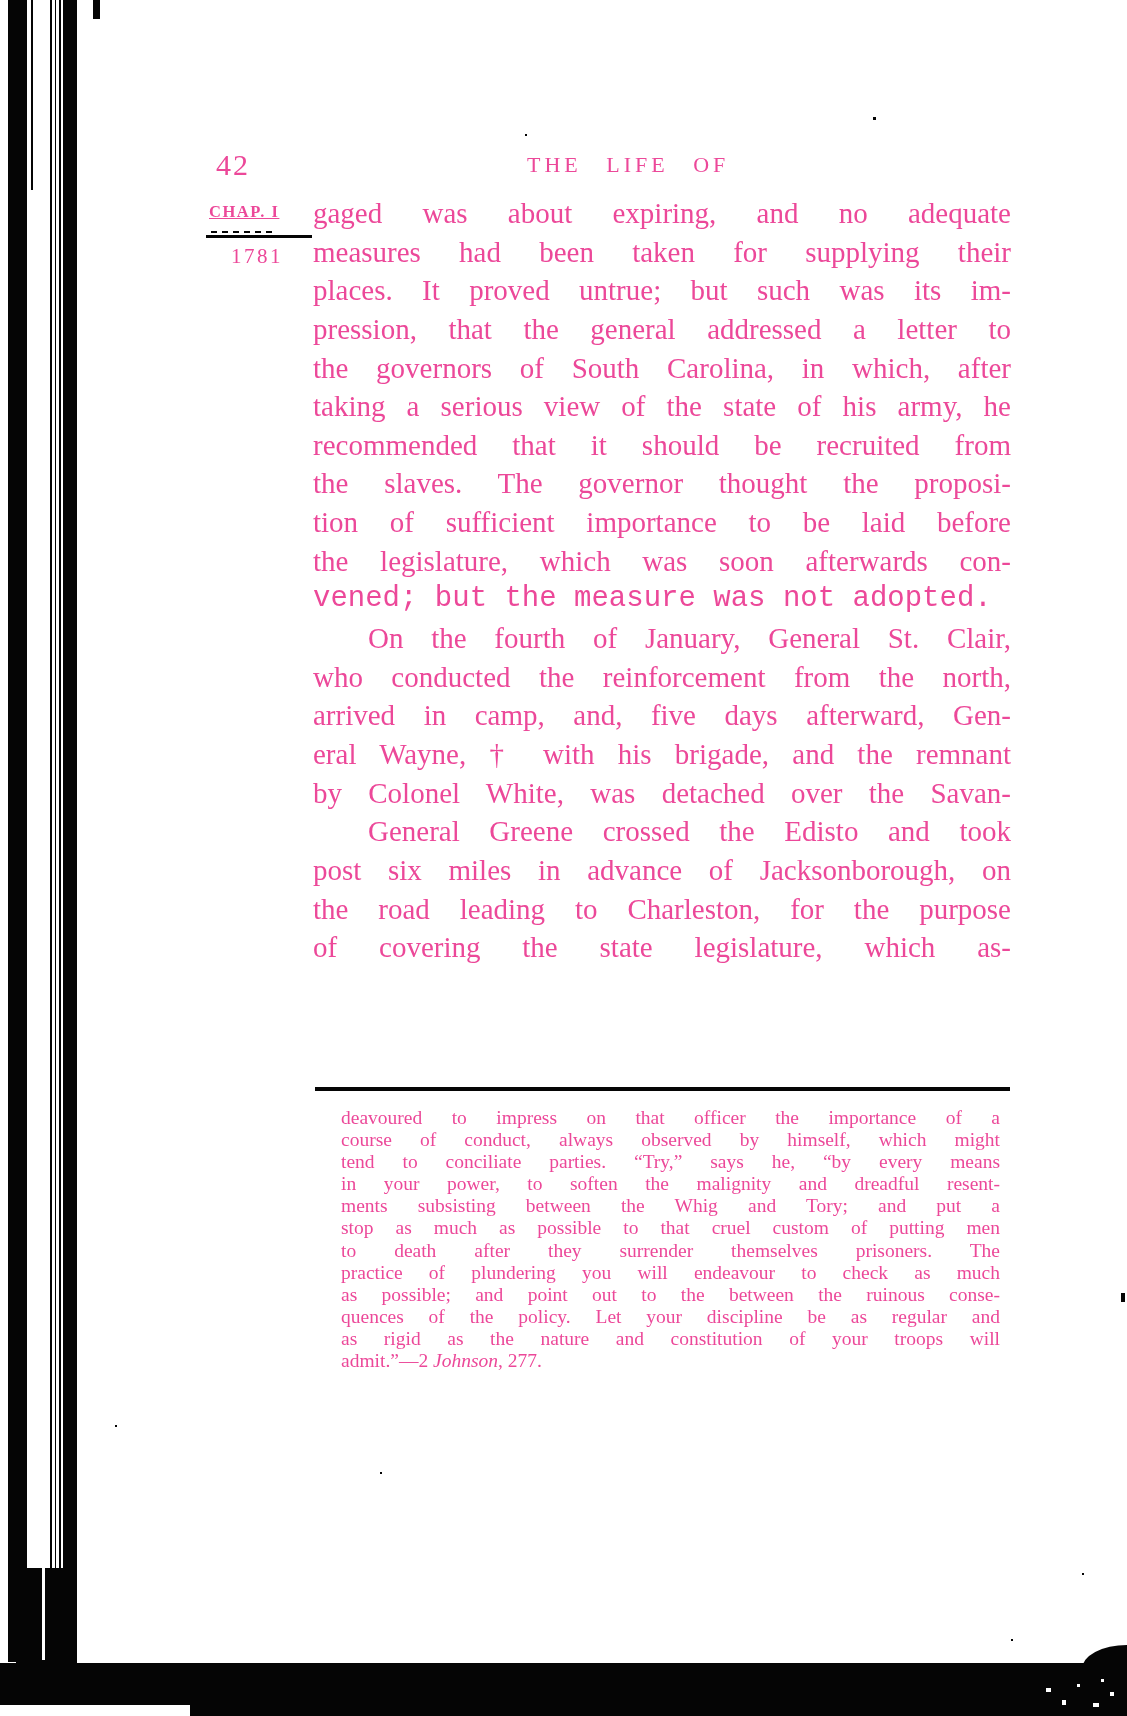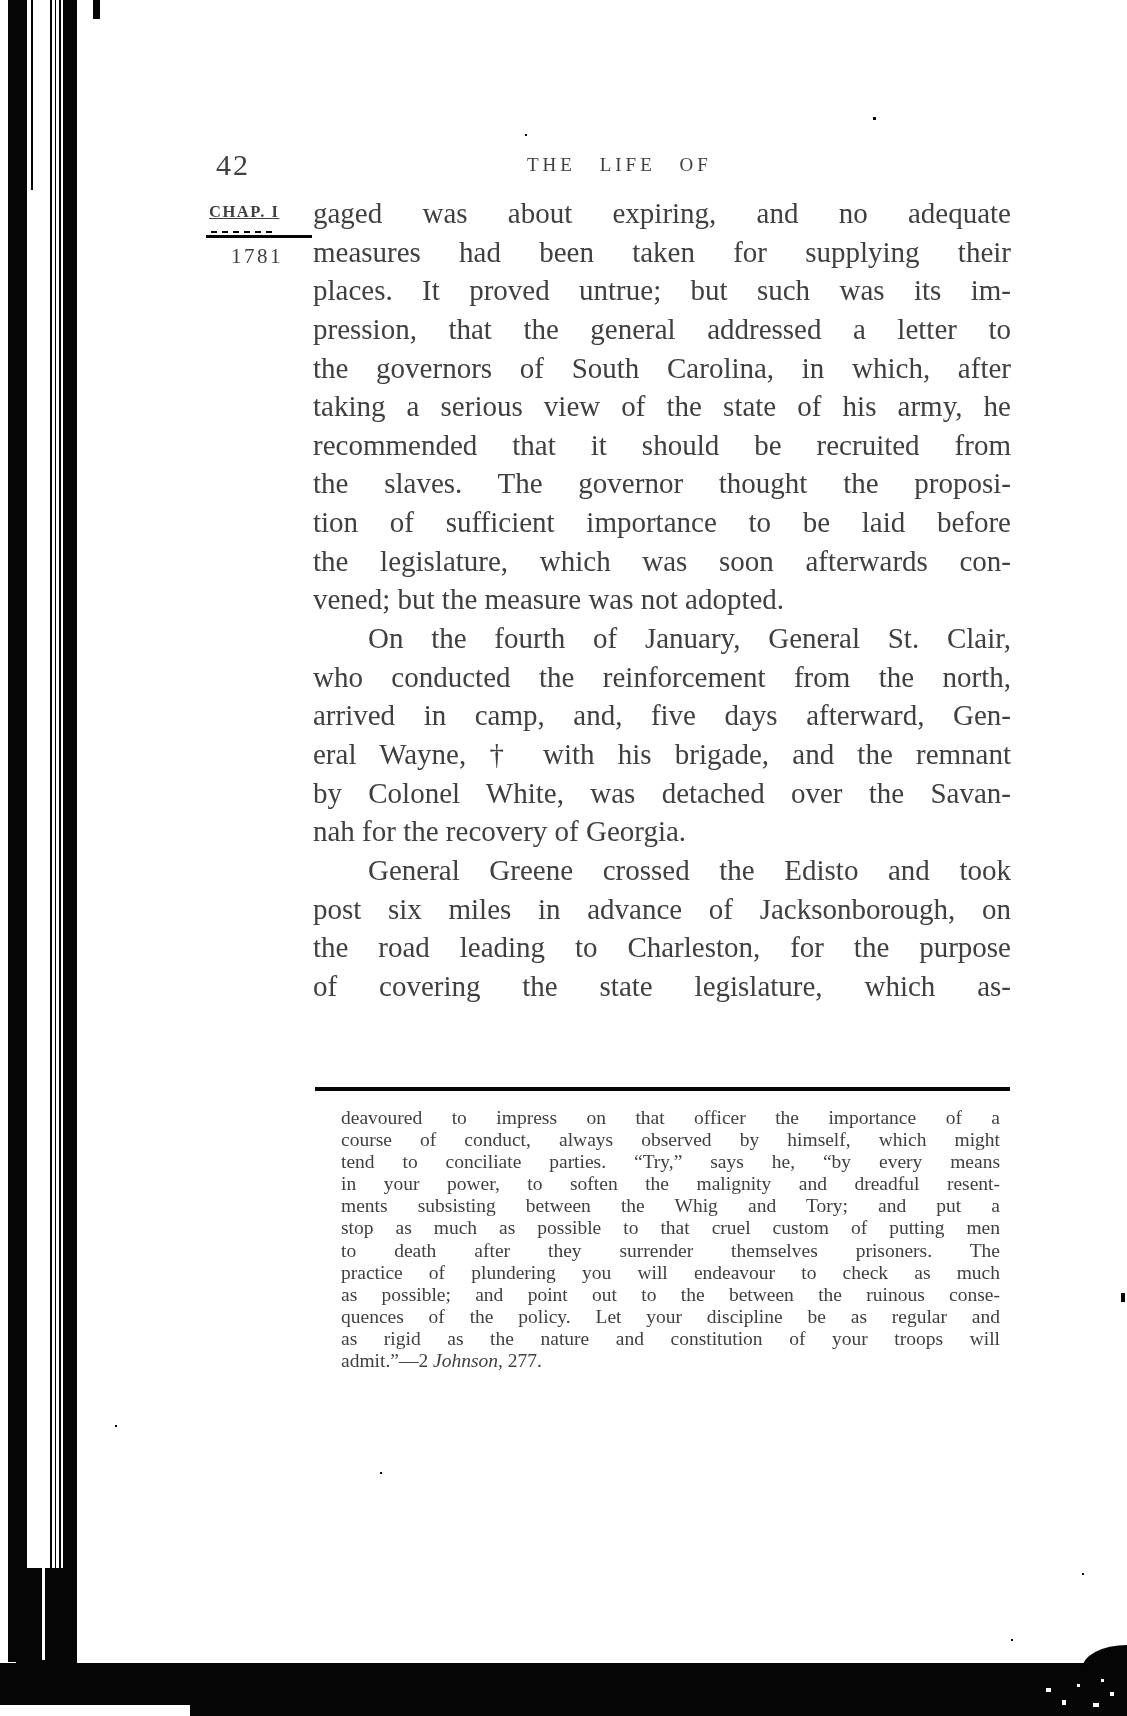--- a/index.html
+++ b/index.html
@@ -2,52 +2,52 @@
 <html><head>
 <meta charset="utf-8">
 <style>
   html,body{margin:0;padding:0;background:#e8e8e8;}
   .page{
     position:relative;
     width:1127px;height:1716px;
     background:#ffffff;
     overflow:hidden;
     font-family:"Liberation Serif", "DejaVu Serif", serif;
-    color:#404040;
+    color:#ec4899;
   }
   
   .art{position:absolute;background:#050505;}
   .bar-a{left:8px;top:0;width:19px;height:1662px;}
   .line-t{left:31px;top:0;width:2px;height:190px;}
   .line-b1{left:50px;top:0;width:2px;height:1660px;}
   .line-b2{left:55px;top:0;width:1px;height:1660px;}
   .line-b3{left:59px;top:0;width:2px;height:1660px;}
   .bar-b{left:63px;top:0;width:14px;height:1668px;}
   .top-notch{left:93px;top:0;width:7px;height:19px;}
   .bar-widen{left:16px;top:1568px;width:48px;height:100px;}
   .bar-widen-gap{left:42px;top:1568px;width:3px;height:92px;background:#ffffff;}
   .bottom-band{left:0;top:1663px;width:1127px;height:53px;}
   .bottom-left-white{left:0;top:1705px;width:190px;height:11px;background:#ffffff;}
   .corner-curve{left:1082px;top:1645px;width:45px;height:71px;border-top-left-radius:45px 24px;}
   .speck{position:absolute;background:#050505;}
   .speck.w{background:#ffffff;}
   
   .pagenum{position:absolute;left:216px;top:150px;font-size:30px;line-height:30px;letter-spacing:2px;}
-  .runhead{position:absolute;left:527px;top:156px;font-size:19px;line-height:18px;letter-spacing:4px;word-spacing:15px;}
+  .runhead{position:absolute;left:527px;top:156px;font-size:22px;line-height:18px;letter-spacing:4px;word-spacing:15px;}
   
   .chap{position:absolute;left:209px;top:203px;font-size:16.5px;line-height:18px;letter-spacing:1.5px;font-weight:bold;text-decoration:underline;}
   .side-dashes{position:absolute;left:211px;top:231px;width:62px;height:2px;
     background:repeating-linear-gradient(90deg,#050505 0 6px,transparent 6px 11px);}
   .side-rule{position:absolute;left:206px;top:235px;width:106px;height:3px;background:#050505;}
   .year{position:absolute;left:231px;top:245px;font-size:21px;line-height:22px;letter-spacing:2.5px;}
   
   .body-col{position:absolute;left:313px;top:194px;width:698px;font-size:29px;}
   .bl{height:38.65px;line-height:38.65px;white-space:nowrap;
       text-align:justify;text-align-last:justify;white-space:normal;overflow:hidden;}
-  .bl.end{text-align:right;text-align-last:left;}
+  .bl.end{text-align:right;text-align-last:left;font-family:Liberation Mono, monospace;}
   .bl.ind{padding-left:55px;}
   
   .fn-rule{position:absolute;left:315px;top:1087px;width:695px;height:4px;background:#050505;}
   .fn-col{position:absolute;left:341px;top:1107px;width:659px;font-size:19.5px;}
   .fl{height:22.1px;line-height:22.1px;text-align:justify;text-align-last:justify;overflow:hidden;}
   .fl.ind{padding-left:22px;}
   .fl.end{text-align:right;text-align-last:left;}
   .fl .it{font-style:italic;}
 </style>
 </head>
@@ -100,21 +100,20 @@
     <div class="bl">recommended that it should be recruited from</div>
     <div class="bl">the slaves. The governor thought the proposi-</div>
     <div class="bl">tion of sufficient importance to be laid before</div>
     <div class="bl">the legislature, which was soon afterwards con-</div>
     <div class="bl end">vened; but the measure was not adopted.</div>
     <div class="bl ind">On the fourth of January, General St. Clair,</div>
     <div class="bl">who conducted the reinforcement from the north,</div>
     <div class="bl">arrived in camp, and, five days afterward, Gen-</div>
     <div class="bl">eral Wayne, † with his brigade, and the remnant</div>
     <div class="bl">by Colonel White, was detached over the Savan-</div>
-    <div class="bl end">nah for the recovery of Georgia.</div>
     <div class="bl ind">General Greene crossed the Edisto and took</div>
     <div class="bl">post six miles in advance of Jacksonborough, on</div>
     <div class="bl">the road leading to Charleston, for the purpose</div>
     <div class="bl">of covering the state legislature, which as-</div>
   </div>
 
   <div class="fn-rule"></div>
   <div class="fn-col">
     <div class="fl">deavoured to impress on that officer the importance of a</div>
     <div class="fl">course of conduct, always observed by himself, which might</div>

